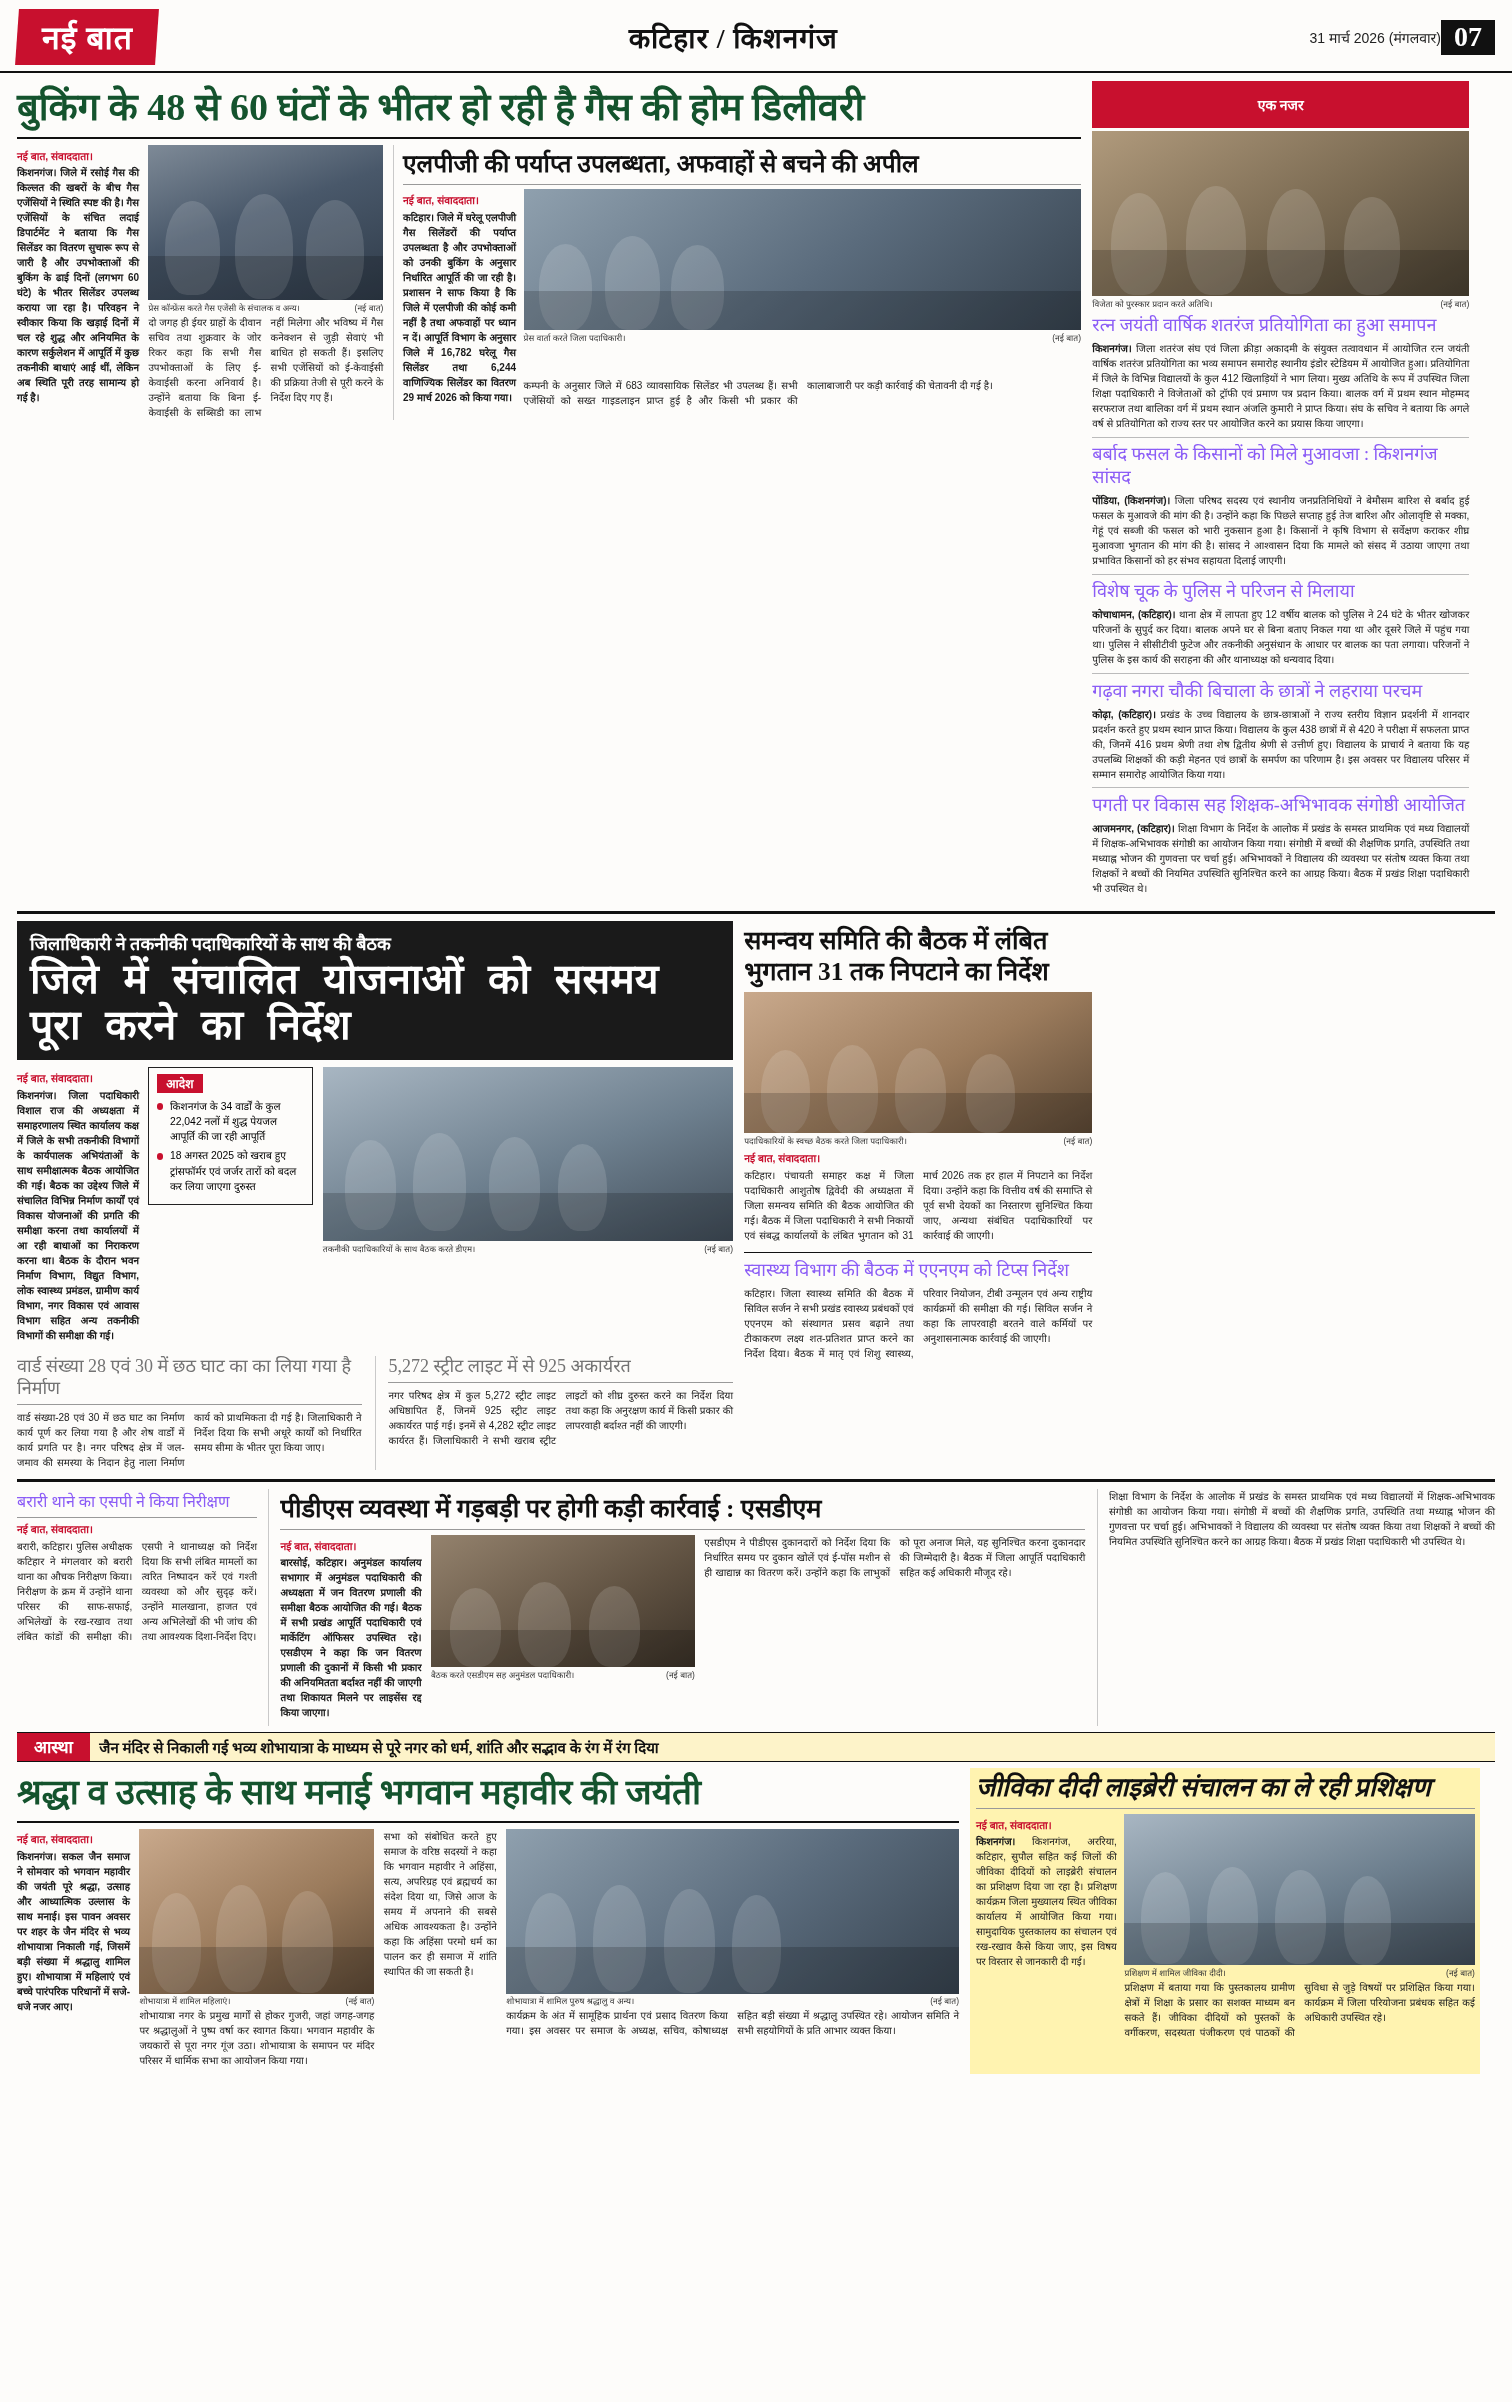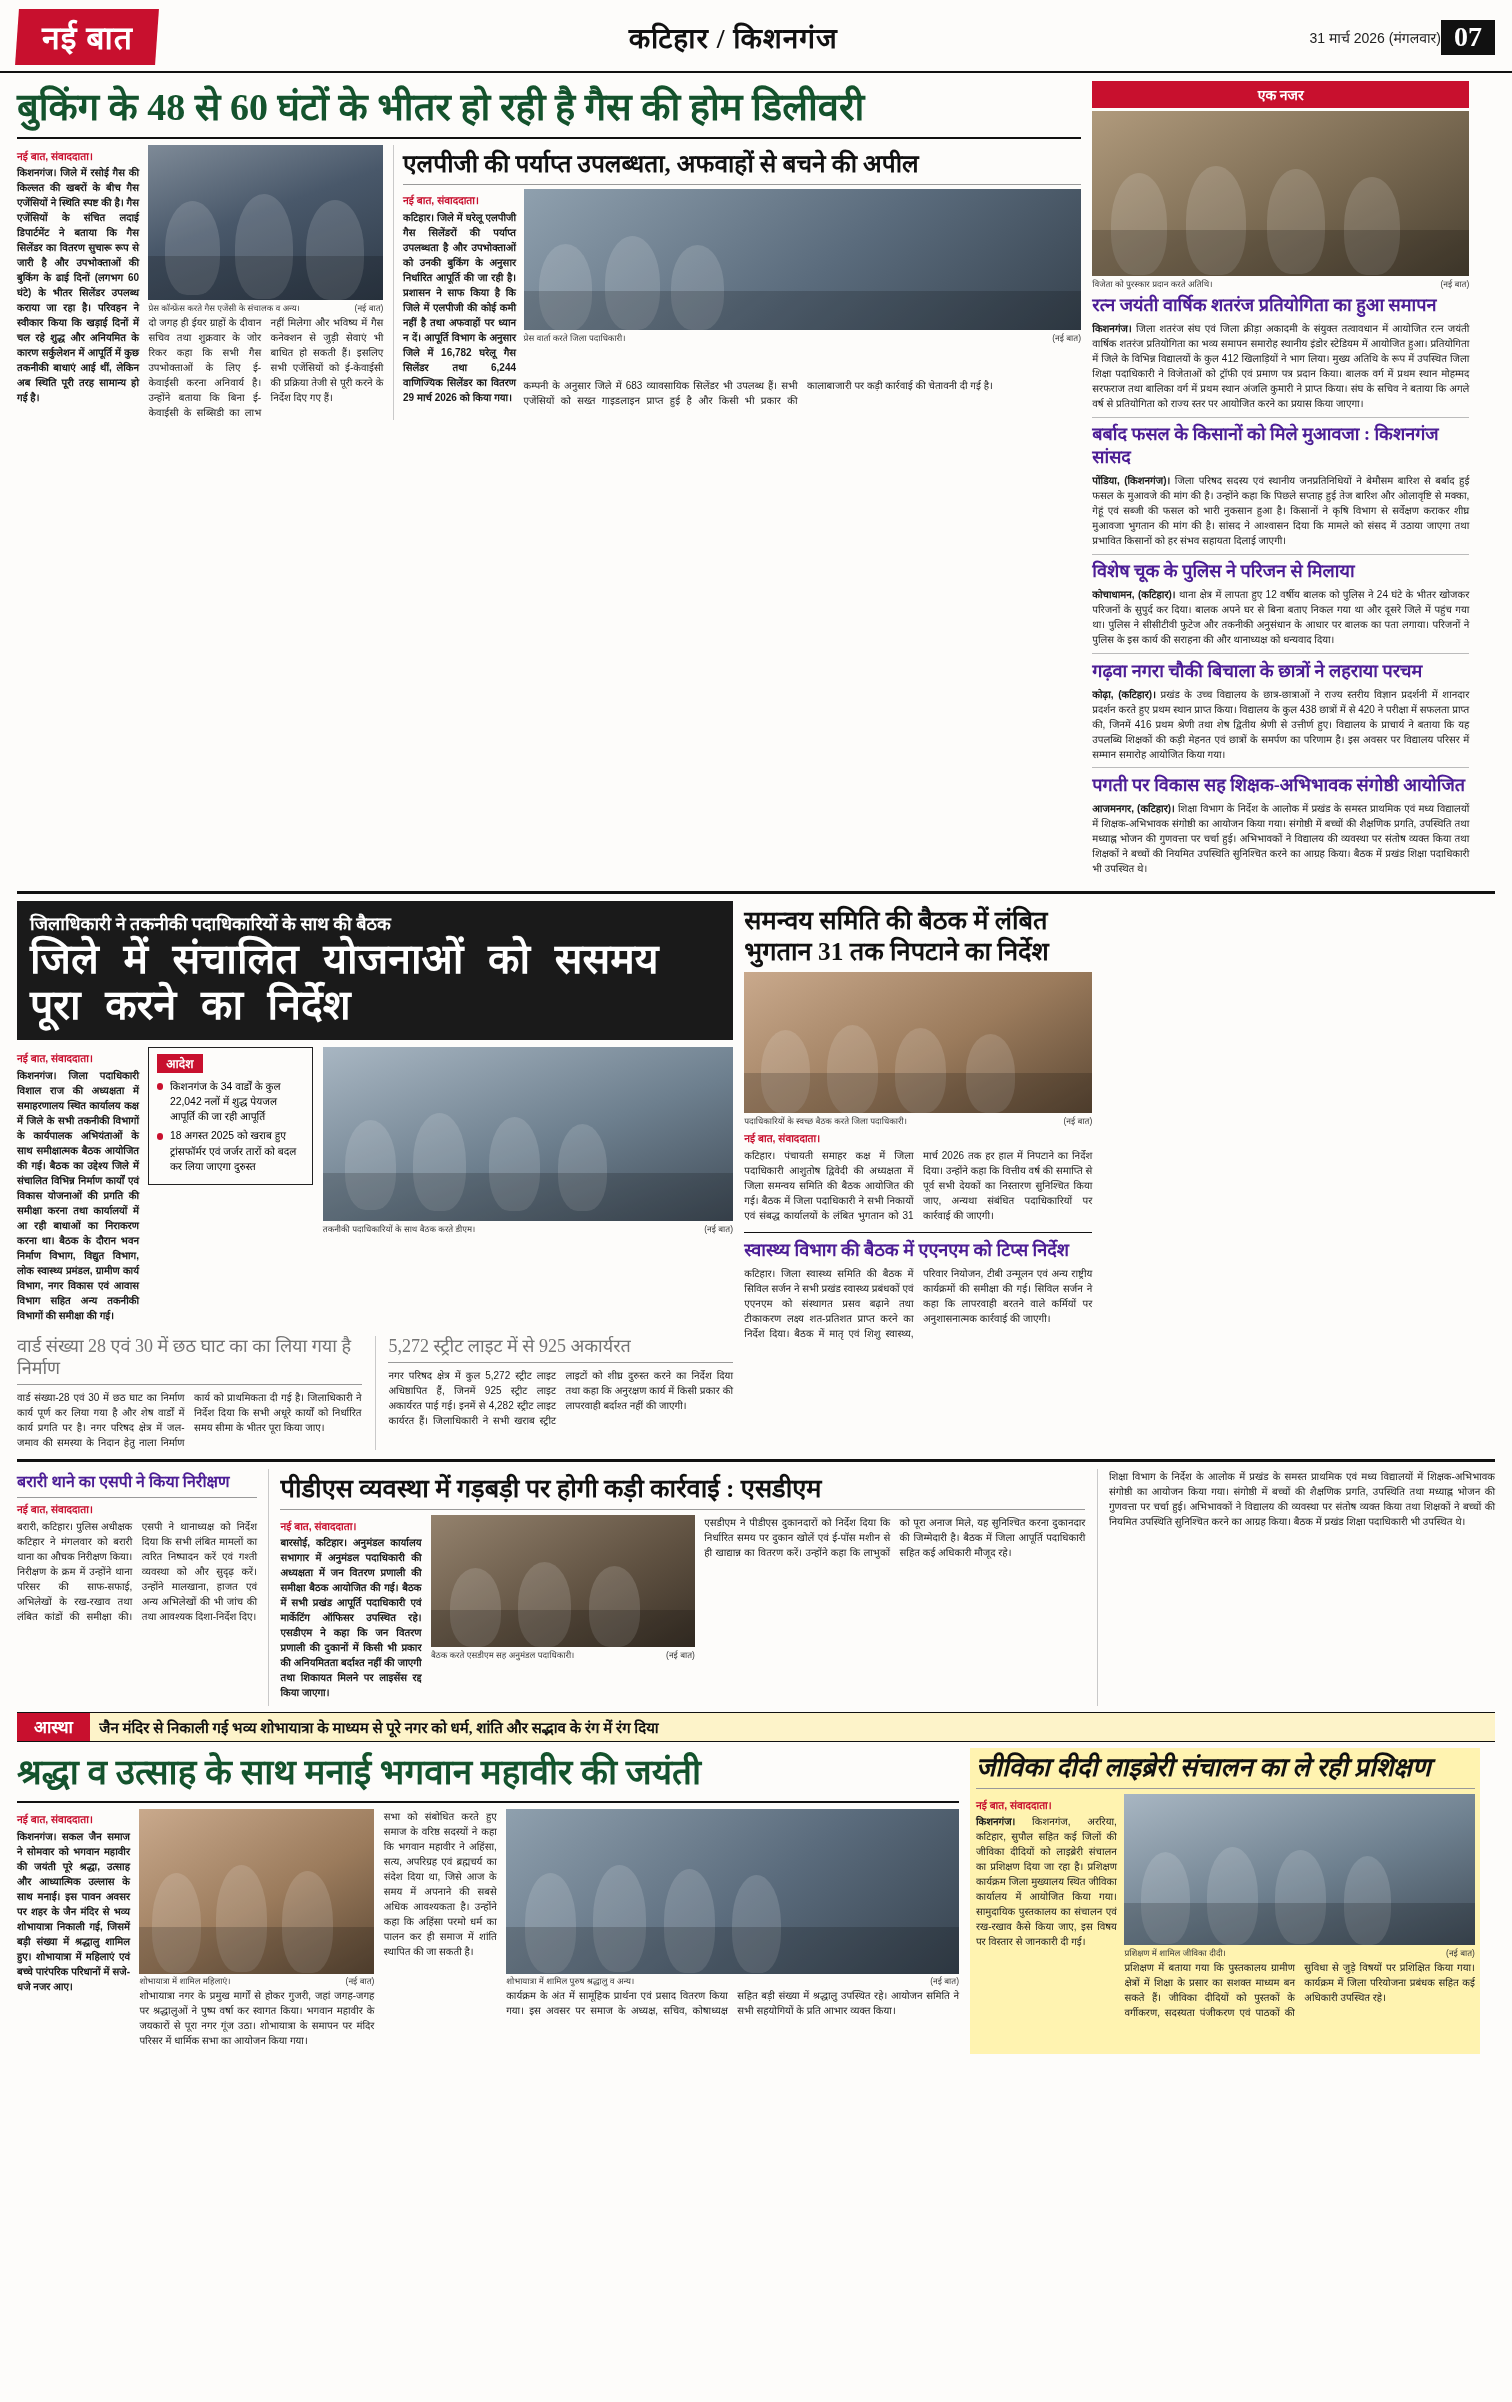--- a/index.html
+++ b/index.html
@@ -17,37 +17,37 @@
   .thinrule{height:0.9px;background:#999;margin:4.7px 0;}
 
   
   .cols{display:flex;gap:11.3px;padding:7.5px 17px 0 17px;}
   .col{flex:1;}
   .w-main{flex:0 0 1064px;}
   .w-side{flex:0 0 377px;}
 
   h1.head{font-family:"Liberation Serif",serif;font-weight:bold;font-size:38px;line-height:1.15;margin:5.6px 0 7.5px 0;color:#14532d;}
   h2.head{font-family:"Liberation Serif",serif;font-weight:bold;font-size:24.5px;line-height:1.2;margin:3.8px 0 5.6px 0;color:#111;}
-  h3.head{font-family:"Liberation Serif",serif;font-weight:bold;font-size:18px;line-height:1.25;margin:2.8px 0 4.7px 0;color:#4c1d95;}
+  h3.head{font-family:"Liberation Serif",serif;font-weight:normal;font-size:18px;line-height:1.25;margin:2.8px 0 4.7px 0;color:#8b5cf6;}
   .byline{font-size:10.4px;font-weight:bold;color:#c8102e;margin:3.8px 0 2.8px 0;}
   .body{font-size:10px;line-height:1.5;text-align:justify;color:#1a1a1a;column-gap:9.4px;}
   .body p{margin:0 0 5.6px 0;}
   .lead{font-weight:bold;}
   .cap{font-size:8.5px;color:#333;padding:1.9px 0;display:flex;justify-content:space-between;}
 
   .photo{background:linear-gradient(160deg,#7e8a97,#49586a 45%,#2f3b49);position:relative;overflow:hidden;}
   .photo.p2{background:linear-gradient(150deg,#94826d,#5f5141 60%,#3b3228);}
   .photo.p3{background:linear-gradient(140deg,#8fa0ae,#5a6b7c 55%,#37434f);}
   .photo.p4{background:linear-gradient(150deg,#b09a7c,#7a6a52 55%,#4a4132);}
   .photo.p5{background:linear-gradient(160deg,#a8b6c2,#6d7f8e 55%,#414d59);}
   .photo.p6{background:linear-gradient(150deg,#c9a98c,#9b7b5c 55%,#5e4a36);}
   .photo .fig{position:absolute;border-radius:50% 50% 40% 40%;background:rgba(255,255,255,.14);}
   .photo .band{position:absolute;left:0;right:0;bottom:0;height:28%;background:rgba(0,0,0,.18);}
 
-  .sidebar-flag{background:#c8102e;color:#fff;font-weight:bold;font-size:14px;text-align:center;padding:4px 0;font-family:"Liberation Serif",serif;position:relative;}
+  .sidebar-flag{background:#c8102e;color:#fff;font-weight:bold;font-size:14px;text-align:center;padding:14px 0;font-family:"Liberation Serif",serif;position:relative;}
 
   .bigblack{background:#1a1a1a;color:#fff;padding:9.4px 13px;}
   .bigblack .sub{font-size:18px;font-family:"Liberation Serif",serif;font-weight:bold;color:#fff;}
   .bigblack .main{font-size:41px;line-height:1.1;font-family:Liberation Mono, monospace;font-weight:bold;margin-top:5.6px;}
 
   .box{border:0.9px solid #222;padding:5.6px 7.5px;}
   .box-title{background:#c8102e;color:#fff;display:inline-block;font-size:12.2px;font-weight:bold;padding:0.9px 9.4px;font-family:"Liberation Serif",serif;}
   .bullets{font-size:10.4px;line-height:1.45;margin:5.6px 0 0 0;padding:0;list-style:none;}
   .bullets li{margin-bottom:4.7px;padding-left:13px;position:relative;}
   .bullets li:before{content:"";position:absolute;left:0;top:4.7px;width:6.6px;height:6.6px;background:#c8102e;border-radius:50%;}

